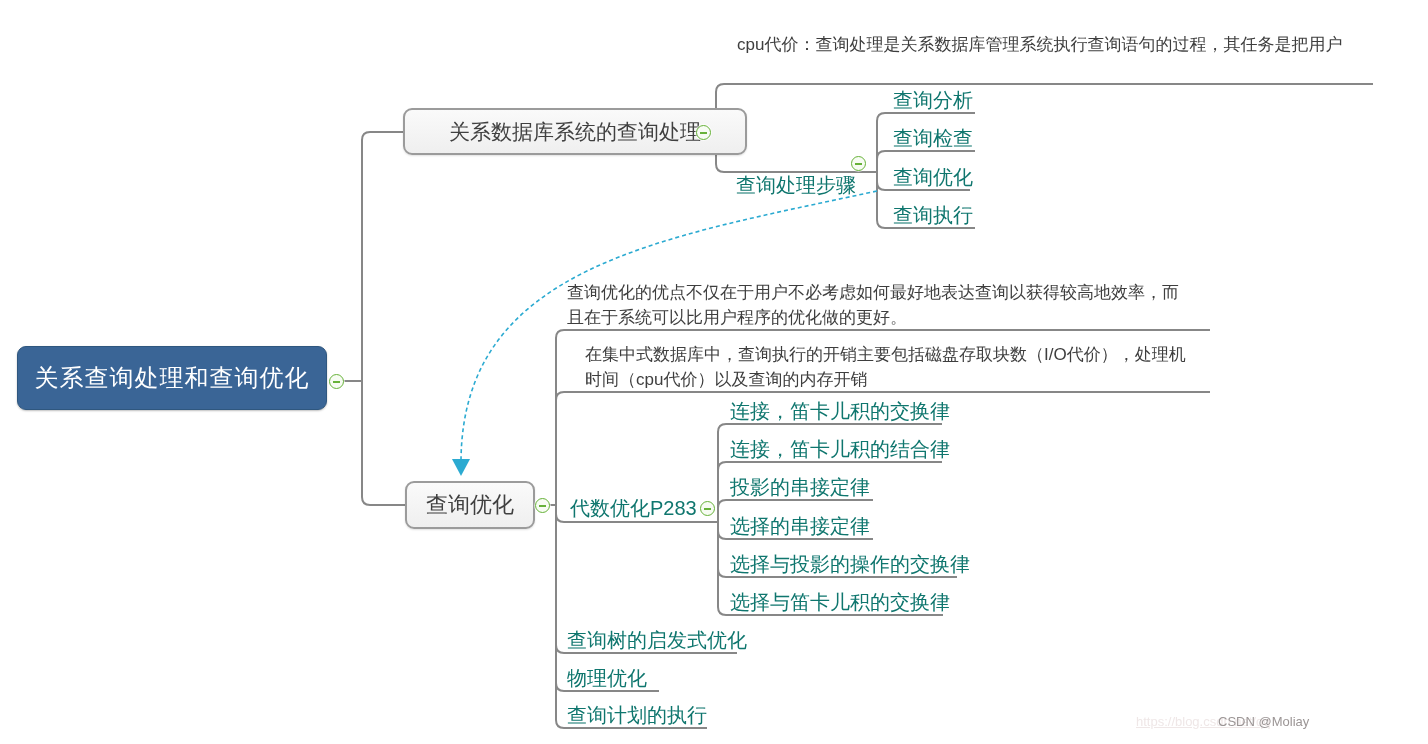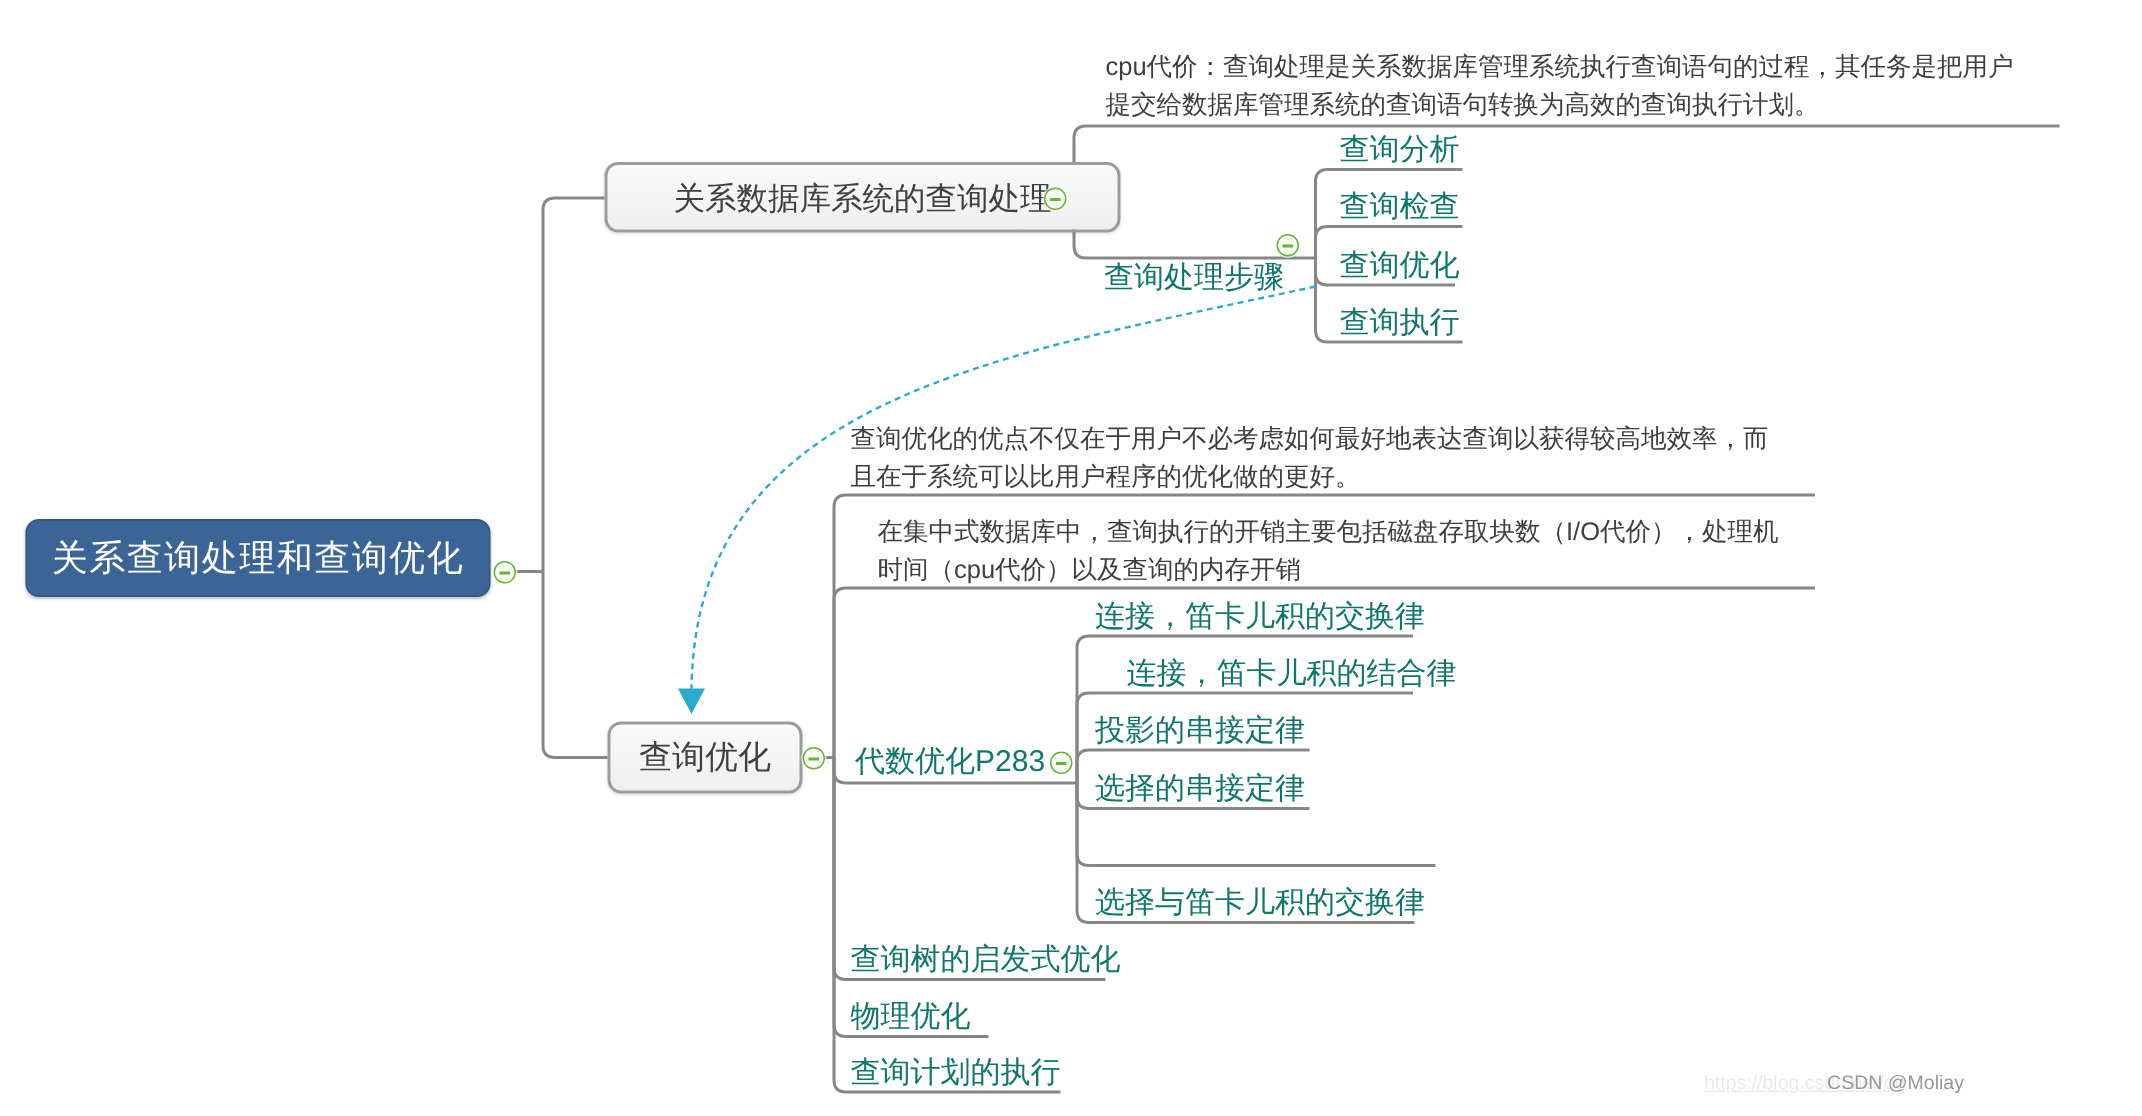--- a/index.html
+++ b/index.html
@@ -7,21 +7,21 @@
   body { font-family: "Liberation Sans", sans-serif; position: relative; }
 
   #canvas { position: absolute; left: 0; top: 0; width: 1428px; height: 744px; }
 
   svg.links { position: absolute; left: 0; top: 0; z-index: 1; }
 
   .node { position: absolute; z-index: 2; }
 
   
   .root-box {
-    left: 17px; top: 346px; width: 310px; height: 52px;
+    left: 17px; top: 346px; width: 310px; height: 64px;
     background: #3a6596; border: 1px solid #2f577f; border-radius: 9px;
     color: #ffffff; font-size: 24px; letter-spacing: 1px;
     display: flex; align-items: center; justify-content: center;
     box-shadow: 0 1px 2px rgba(0,0,0,0.25);
   }
 
   
   .branch-box {
     background: linear-gradient(#fafafa, #efefef);
     border: 2px solid #9b9b9b; border-radius: 9px;
@@ -90,21 +90,20 @@
   </svg>
 
   <div class="node root-box">关系查询处理和查询优化</div>
   <div class="collapse" style="left:329px; top:374px;"></div>
 
   <div class="node branch-box qp">关系数据库系统的查询处理</div>
   <div class="collapse" style="left:696px; top:125px;"></div>
 
   <div class="node note" style="left:737px; top:32px;">
     <div>cpu代价：查询处理是关系数据库管理系统执行查询语句的过程，其任务是把用户</div>
-    <div>提交给数据库管理系统的查询语句转换为高效的查询执行计划。</div>
   </div>
 
   <div class="node utopic" style="left:736px; top:148px;margin-top:26px;">查询处理步骤</div>
   <div class="collapse" style="left:851px; top:156px;"></div>
 
   <div class="node utopic" style="left:893px; top:89px;">查询分析</div>
   <div class="node utopic" style="left:893px; top:127px;">查询检查</div>
   <div class="node utopic" style="left:893px; top:166px;">查询优化</div>
   <div class="node utopic" style="left:893px; top:204px;">查询执行</div>
 
@@ -118,23 +117,24 @@
 
   <div class="node note" style="left:567px; top:342px;margin-left:18px;">
     <div>在集中式数据库中，查询执行的开销主要包括磁盘存取块数（I/O代价），处理机</div>
     <div>时间（cpu代价）以及查询的内存开销</div>
   </div>
 
   <div class="node utopic" style="left:570px; top:497px;">代数优化P283</div>
   <div class="collapse" style="left:700px; top:501px;"></div>
 
   <div class="node utopic" style="left:730px; top:400px;">连接，笛卡儿积的交换律</div>
-  <div class="node utopic" style="left:730px; top:438px;margin-left:21px;">连接，笛卡儿积的结合律</div>
+  <div class="node utopic" style="left:730px; top:438px;">连接，笛卡儿积的结合律</div>
   <div class="node utopic" style="left:730px; top:476px;">投影的串接定律</div>
   <div class="node utopic" style="left:730px; top:515px;">选择的串接定律</div>
+  <div class="node utopic" style="left:730px; top:553px;">选择与投影的操作的交换律</div>
   <div class="node utopic" style="left:730px; top:591px;">选择与笛卡儿积的交换律</div>
 
   <div class="node utopic" style="left:567px; top:629px;">查询树的启发式优化</div>
   <div class="node utopic" style="left:567px; top:667px;">物理优化</div>
   <div class="node utopic" style="left:567px; top:704px;">查询计划的执行</div>
 
   <div class="watermark">
     <span class="wm-url">https://blog.csdn.net/qq</span>
     <span class="wm-handle">CSDN @Moliay</span>
   </div>

